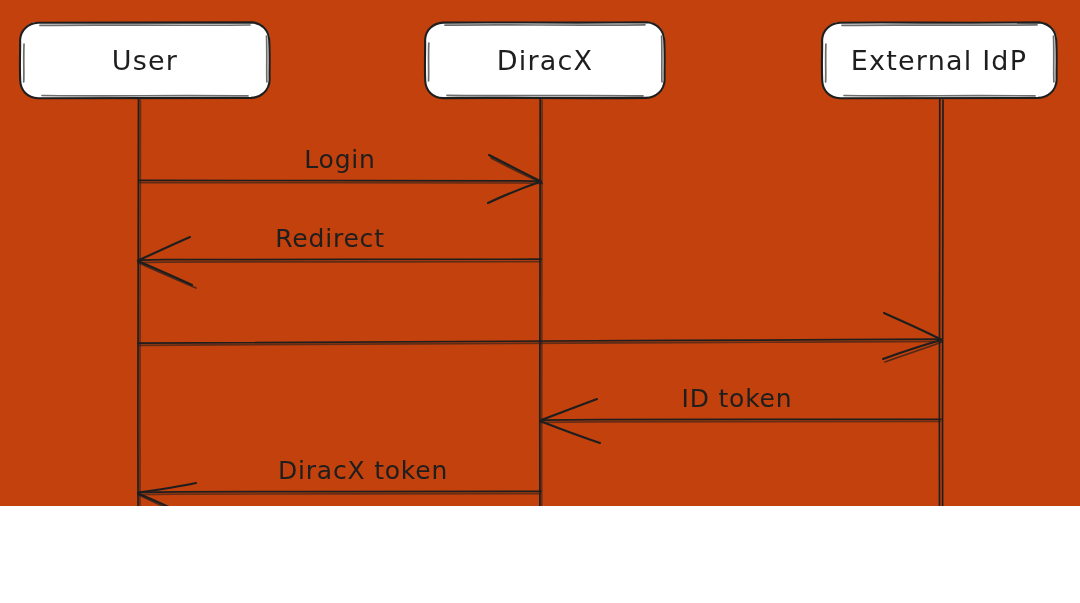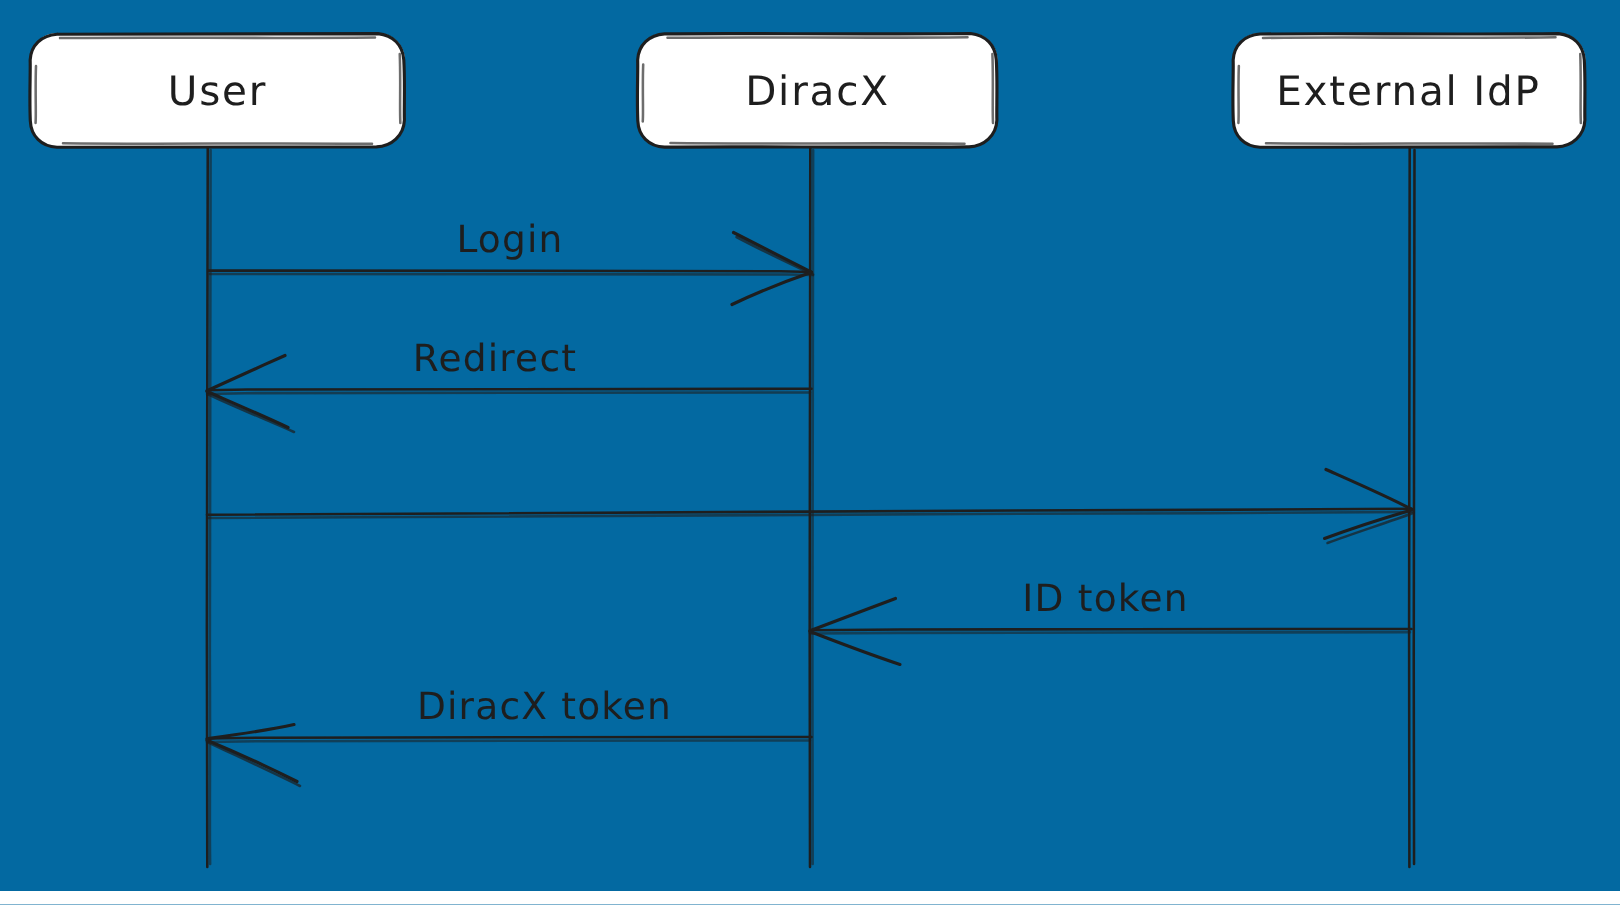--- a/index.html
+++ b/index.html
@@ -6,22 +6,22 @@
     margin: 0;
     padding: 0;
     background: #ffffff;
   }
   body {
     font-family: "DejaVu Sans", sans-serif;
   }
   #canvas {
     position: relative;
     width: 1080px;
-    height: 594px;
-    background: #0369a1;
+    height: 506px;
+    background: #c2410c;
     overflow: hidden;
   }
   svg#diagram {
     position: absolute;
     left: 0;
     top: 0;
     width: 1080px;
     height: 603px;
   }
   .sketch-stroke {

